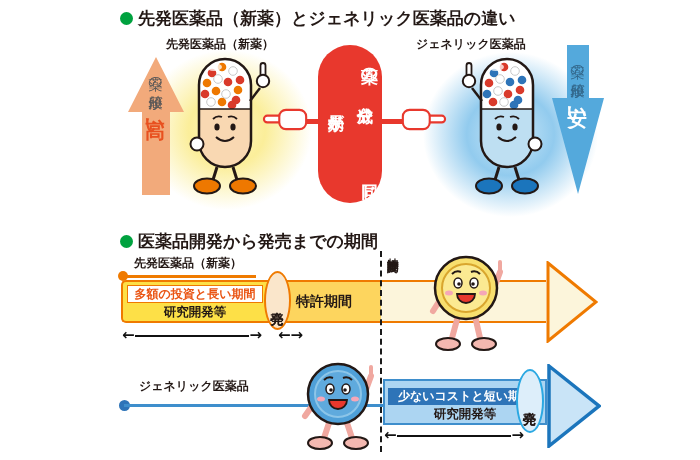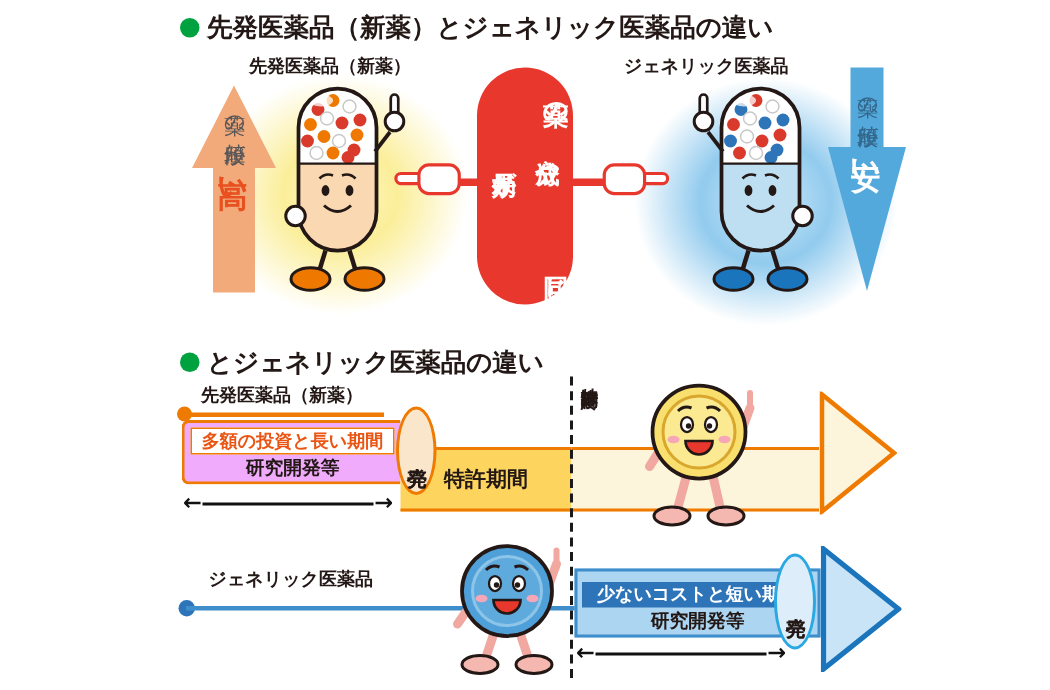--- a/index.html
+++ b/index.html
@@ -32,22 +32,22 @@
   
   .red-oval { width:64px; height:158px; background:#E8382D; border-radius:32px; color:#fff; font-weight:bold; }
   .red-oval .v-text { position:absolute; }
   .ov-top { top:9px; left:0; right:0; font-size:17px; display:flex; justify-content:center; letter-spacing:2px; }
   .ov-right { top:50px; right:7px; font-size:16px; }
   .ov-left { top:58px; left:7px; font-size:16px; }
   .ov-bottom { bottom:9px; left:0; right:0; font-size:17px; display:flex; justify-content:center; letter-spacing:2px; }
   .red-line { height:5px; background:#E8382D; }
 
   
-  .seg { border-top:2.5px solid #EF7A00; border-bottom:2.5px solid #EF7A00;margin-top:18px; }
-  .seg1 { background:#f0abfc; border:2.5px solid #EF7A00; border-radius:5px 0 0 5px; border-right:none; padding:3px 4px 0; }
+  .seg { border-top:2.5px solid #EF7A00; border-bottom:2.5px solid #EF7A00; }
+  .seg1 { background:#fde047; border:2.5px solid #EF7A00; border-radius:5px 0 0 5px; border-right:none; padding:3px 4px 0; }
   .invest-box { background:#fff; border:1.5px solid #EF7A00; color:#EA5514; font-weight:bold;
     font-size:12px; text-align:center; line-height:16px; white-space:nowrap; }
   .rnd { font-size:12.5px; font-weight:bold; text-align:center; color:#231815; line-height:17px; white-space:nowrap; }
   .seg2 { background:#FDD55E; display:flex; align-items:center; justify-content:center;
     font-size:14px; font-weight:bold; }
   .seg3 { background:#FCF5DB; }
   .launch-oval { border-radius:50%; display:flex; align-items:center; justify-content:center;
     font-size:13.5px; font-weight:bold; z-index:3; }
   .launch-brand { background:#FAE6CB; border:2.5px solid #EF7A00; }
   .launch-generic { background:#DDEEFA; border:2.5px solid #2BA8E2; }
@@ -207,21 +207,21 @@
   <svg class="abs" style="left:550px; top:44px;" width="56" height="152" viewBox="0 0 56 152">
     <polygon points="17,1 39,1 39,54 54,54 28,150 2,54 17,54" fill="#54A9DC"></polygon>
   </svg>
   <div class="abs price-col down" style="left:550px; top:54px; width:56px;">
     <span class="price-txt">薬の値段が</span>
     <span class="price-emph">安い</span>
   </div>
 
   <div class="abs sec-title" style="left:120px; top:230px;">
     <span class="bullet"></span>
-    <span>とジェネリック医薬品の違い</span>
+    <span>医薬品開発から発売までの期間</span>
   </div>
 
   <div class="abs sublabel" style="left:134px; top:255px;">先発医薬品（新薬）</div>
   <div class="abs underline-orange" style="left:121px; top:275px; width:135px;"></div>
   <div class="abs dot" style="left:118px; top:271px; width:10px; height:10px; background:#EF7A00;"></div>
 
   <div class="abs seg1 z1" style="left:121px; top:280px; width:146px; height:43px;">
     <div class="invest-box">多額の投資と長い期間</div>
     <div class="rnd">研究開発等</div>
   </div>

